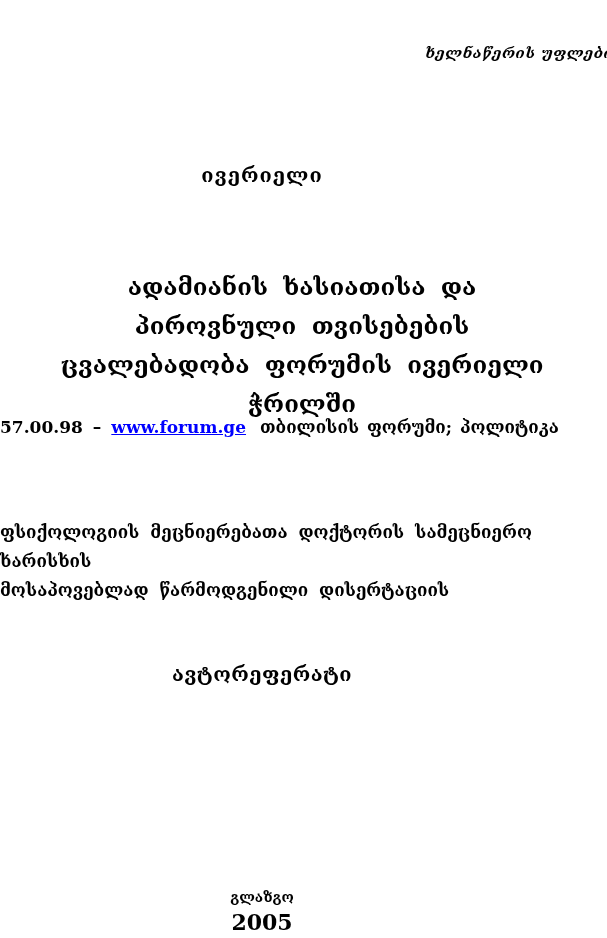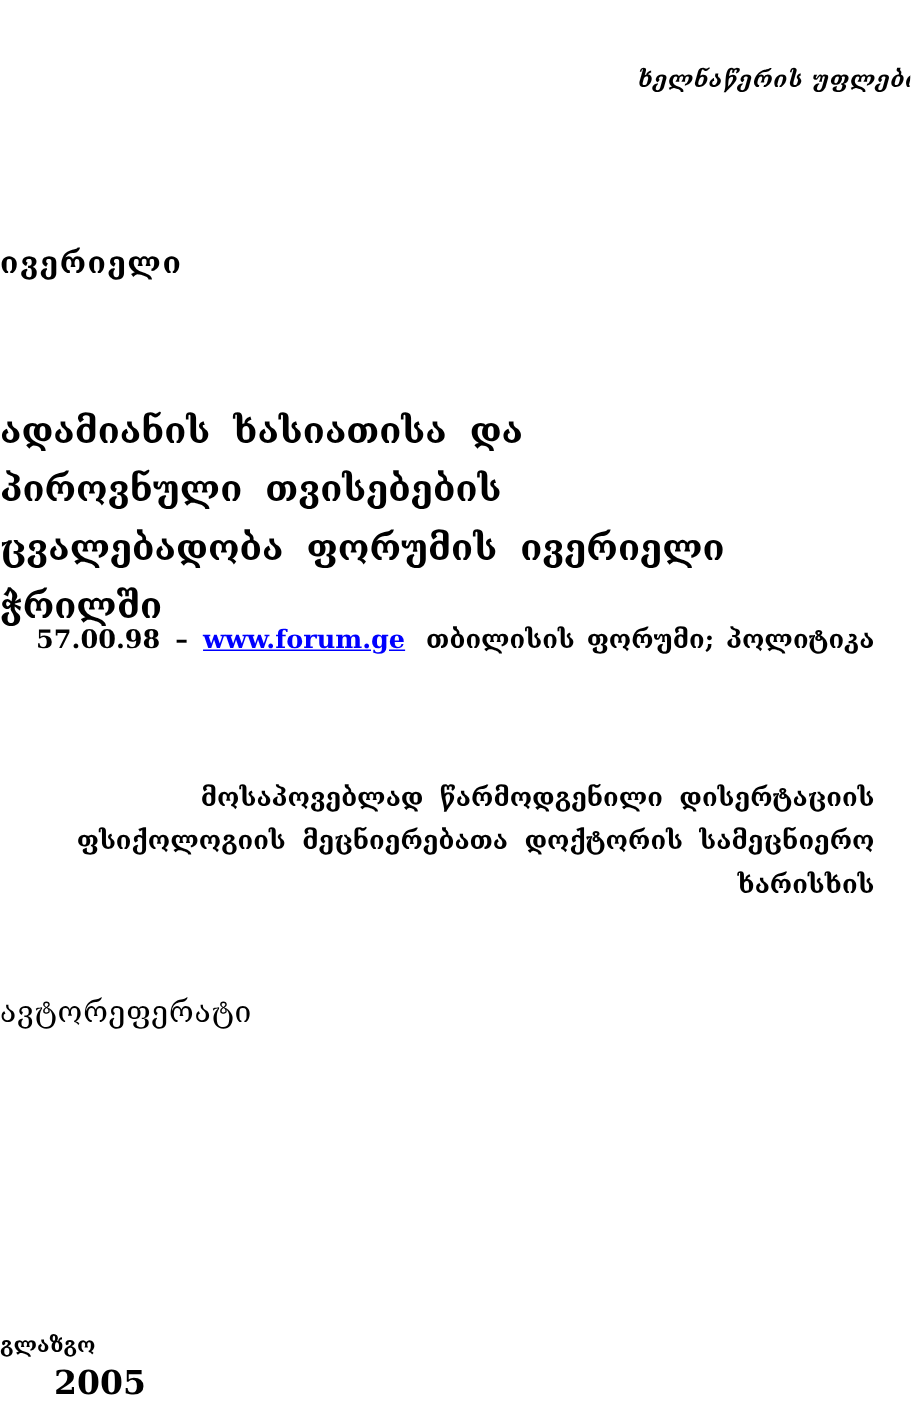--- a/index.html
+++ b/index.html
@@ -26,40 +26,42 @@
     font-style: italic;
     font-weight: bold;
     white-space: nowrap;
     letter-spacing: 0.5px;
   }
   
   .col-narrow {
     position: absolute;
     left: 0;
     width: 524px;
+    text-align: center;
   }
   
   .col-wide {
     position: absolute;
     left: 0;
     width: 583px;
-    text-align: right;
+    text-align: left;
   }
   .author {
     top: 163px;
     font-size: 20px;
     font-weight: bold;
     letter-spacing: 1px;
   }
   .title {
     top: 267px;
     font-size: 24px;
     font-weight: bold;
     line-height: 39px;
     word-spacing: 7px;
+    padding-left: 40px;
   }
   .spec {
     top: 417px;
     font-size: 17px;
     font-weight: bold;
     word-spacing: 2px;
   }
   .spec .sep { margin: 0 10px; }
   .spec .link {
     font-weight: bold;
@@ -69,33 +71,32 @@
   .degree {
     top: 518px;
     font-size: 17px;
     font-weight: bold;
     line-height: 29px;
     word-spacing: 5px;
   }
   .doc-type {
     top: 662px;
     font-size: 20px;
-    font-weight: normal;
+    font-weight: bold;
     letter-spacing: 0.5px;
   }
   .city {
     top: 889px;
     font-size: 14px;
     font-weight: bold;
   }
   .year {
     top: 909px;
     font-size: 22px;
     font-weight: bold;
-    margin-left: 36px;
   }
 </style>
 </head>
 <body>
 
 <div class="page">
 
   <div class="manuscript-note">ხელნაწერის უფლებით</div>
 
   <div class="col-narrow author">ივერიელი</div>
@@ -103,22 +104,22 @@
   <div class="col-narrow title">
     <div>ადამიანის ხასიათისა და პიროვნული თვისებების</div>
     <div>ცვალებადობა ფორუმის ივერიელი ჭრილში</div>
   </div>
 
   <div class="col-wide spec">
     <span>57.00.98</span><span class="sep">–</span><a class="link" href="#" style="color: rgb(0, 0, 255);">www.forum.ge</a><span>თბილისის ფორუმი; პოლიტიკა</span>
   </div>
 
   <div class="col-wide degree">
+    <div>ფსიქოლოგიის მეცნიერებათა დოქტორის სამეცნიერო ხარისხის</div>
     <div>მოსაპოვებლად წარმოდგენილი დისერტაციის</div>
-    <div>ფსიქოლოგიის მეცნიერებათა დოქტორის სამეცნიერო ხარისხის</div>
   </div>
 
   <div class="col-narrow doc-type">ავტორეფერატი</div>
 
   <div class="col-narrow city">გლაზგო</div>
 
   <div class="col-narrow year">2005</div>
 
 </div>
 

